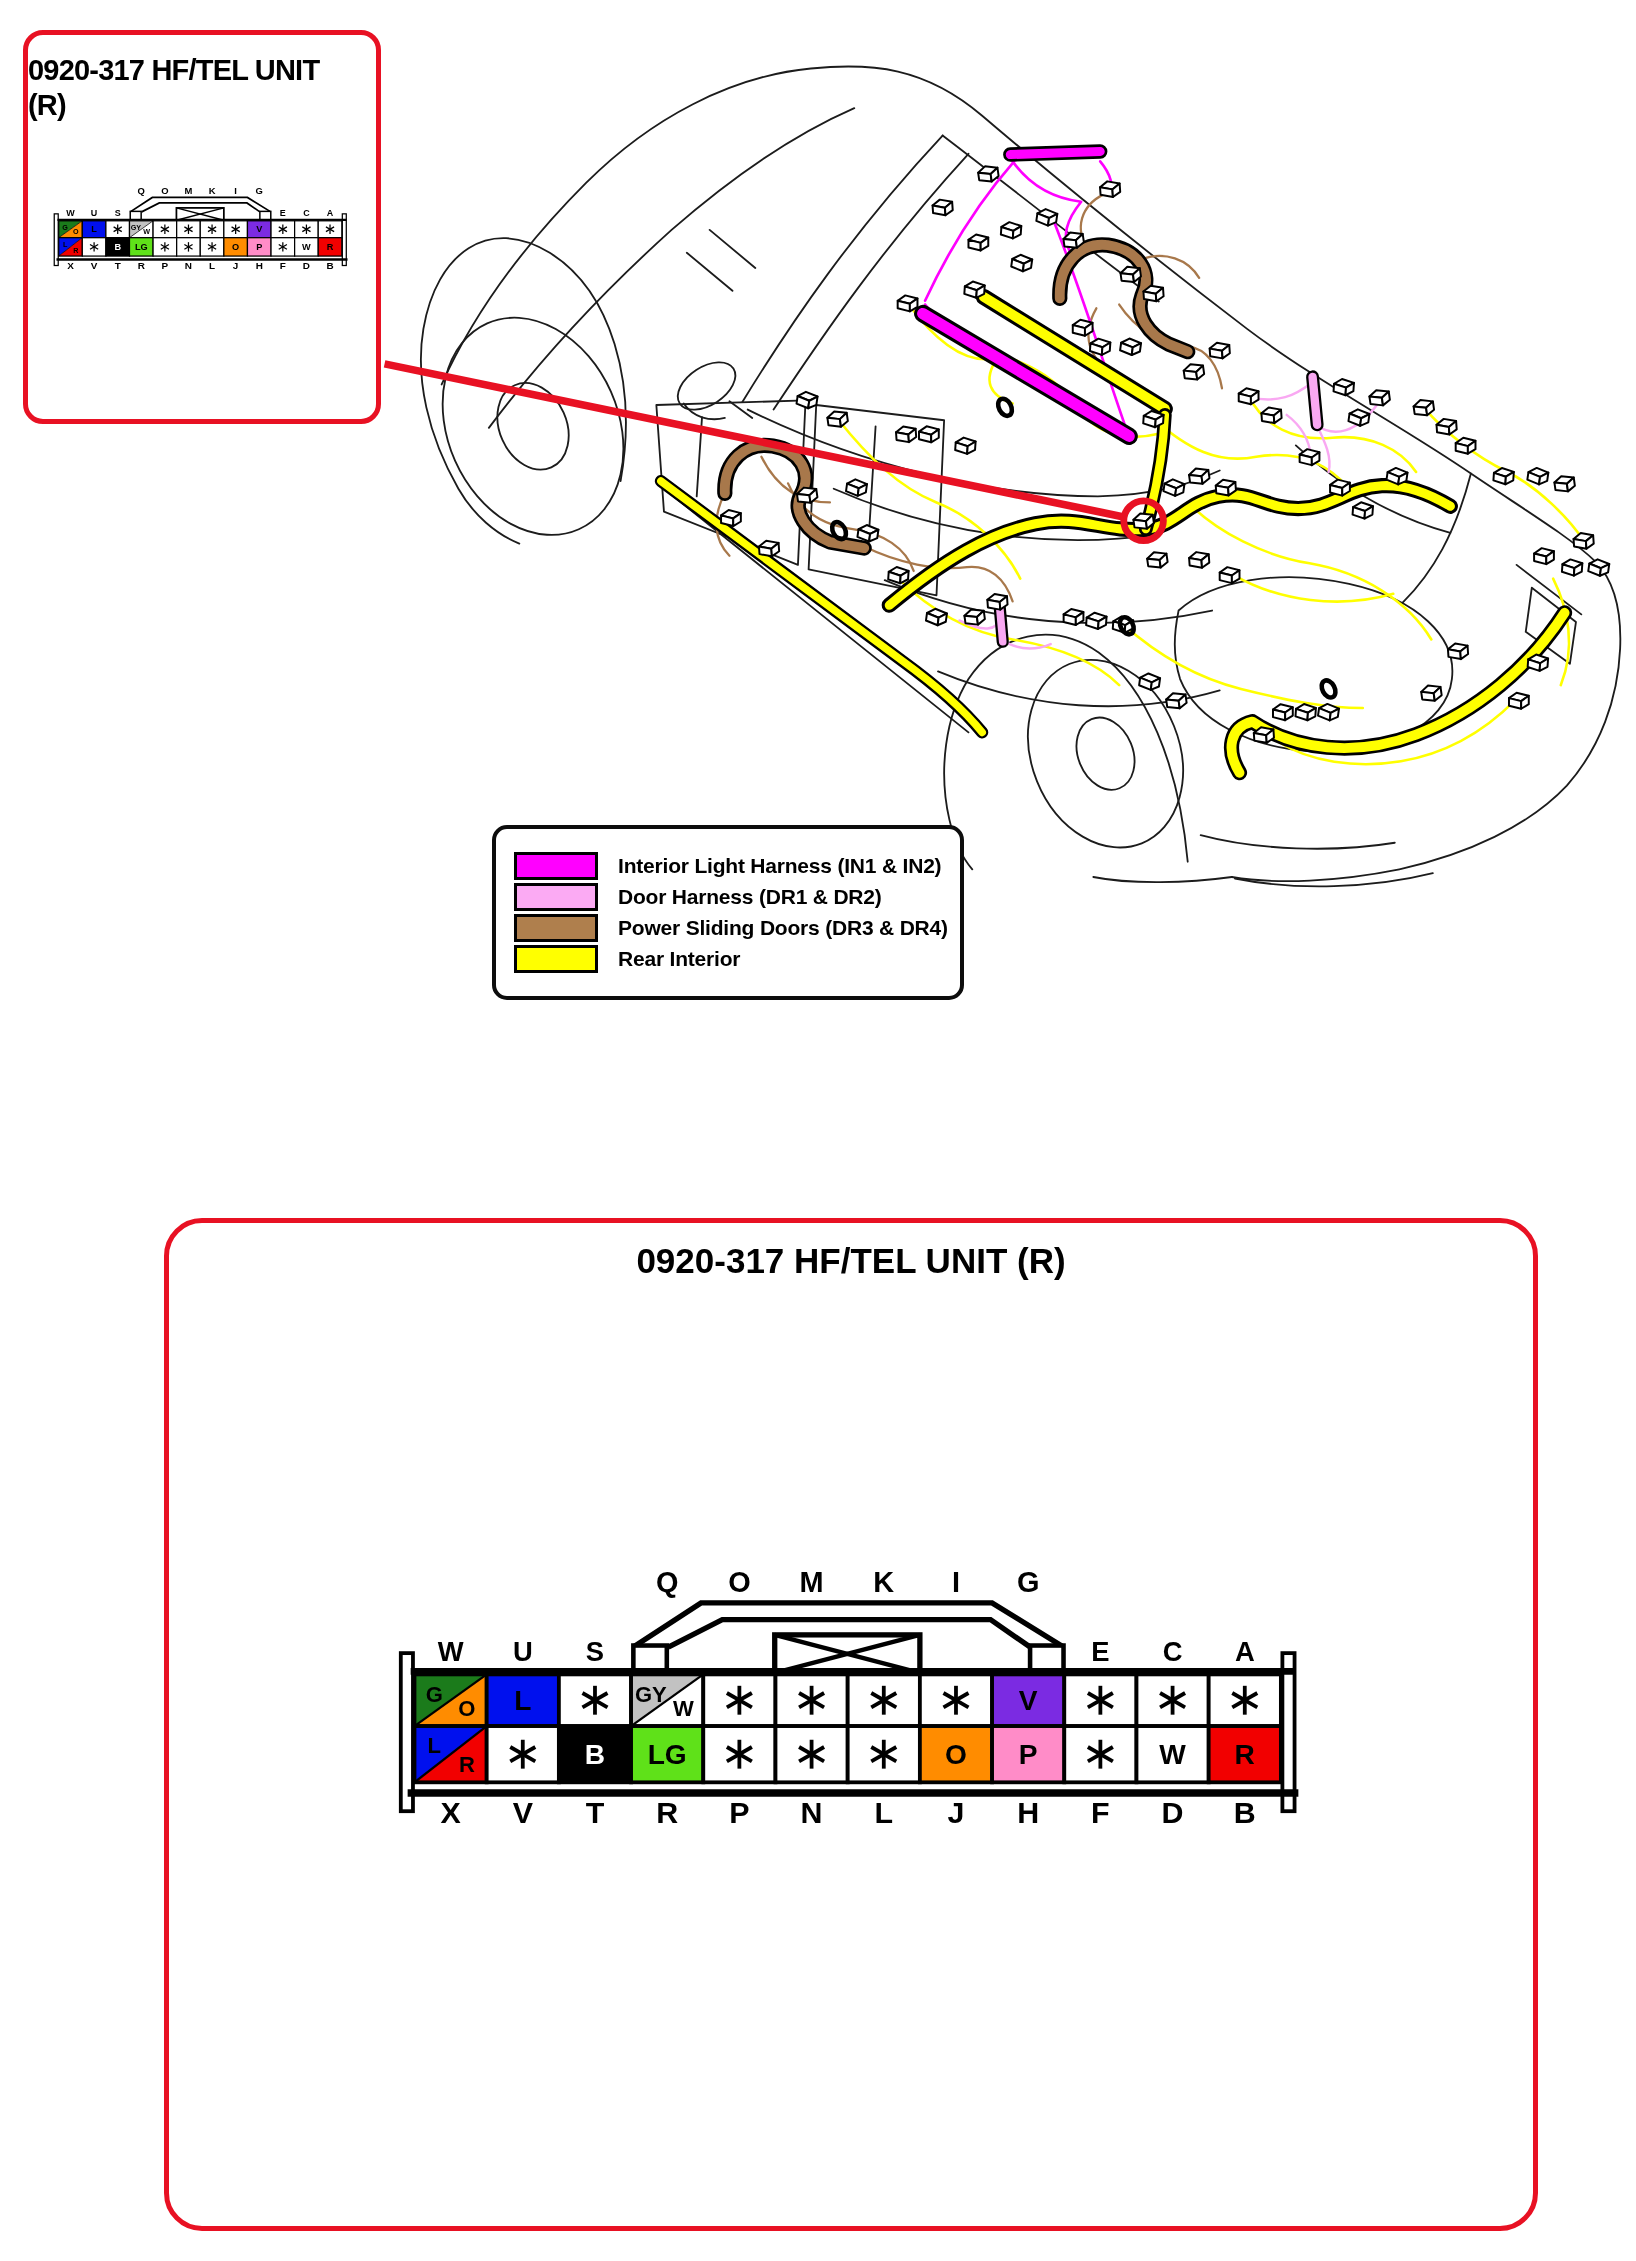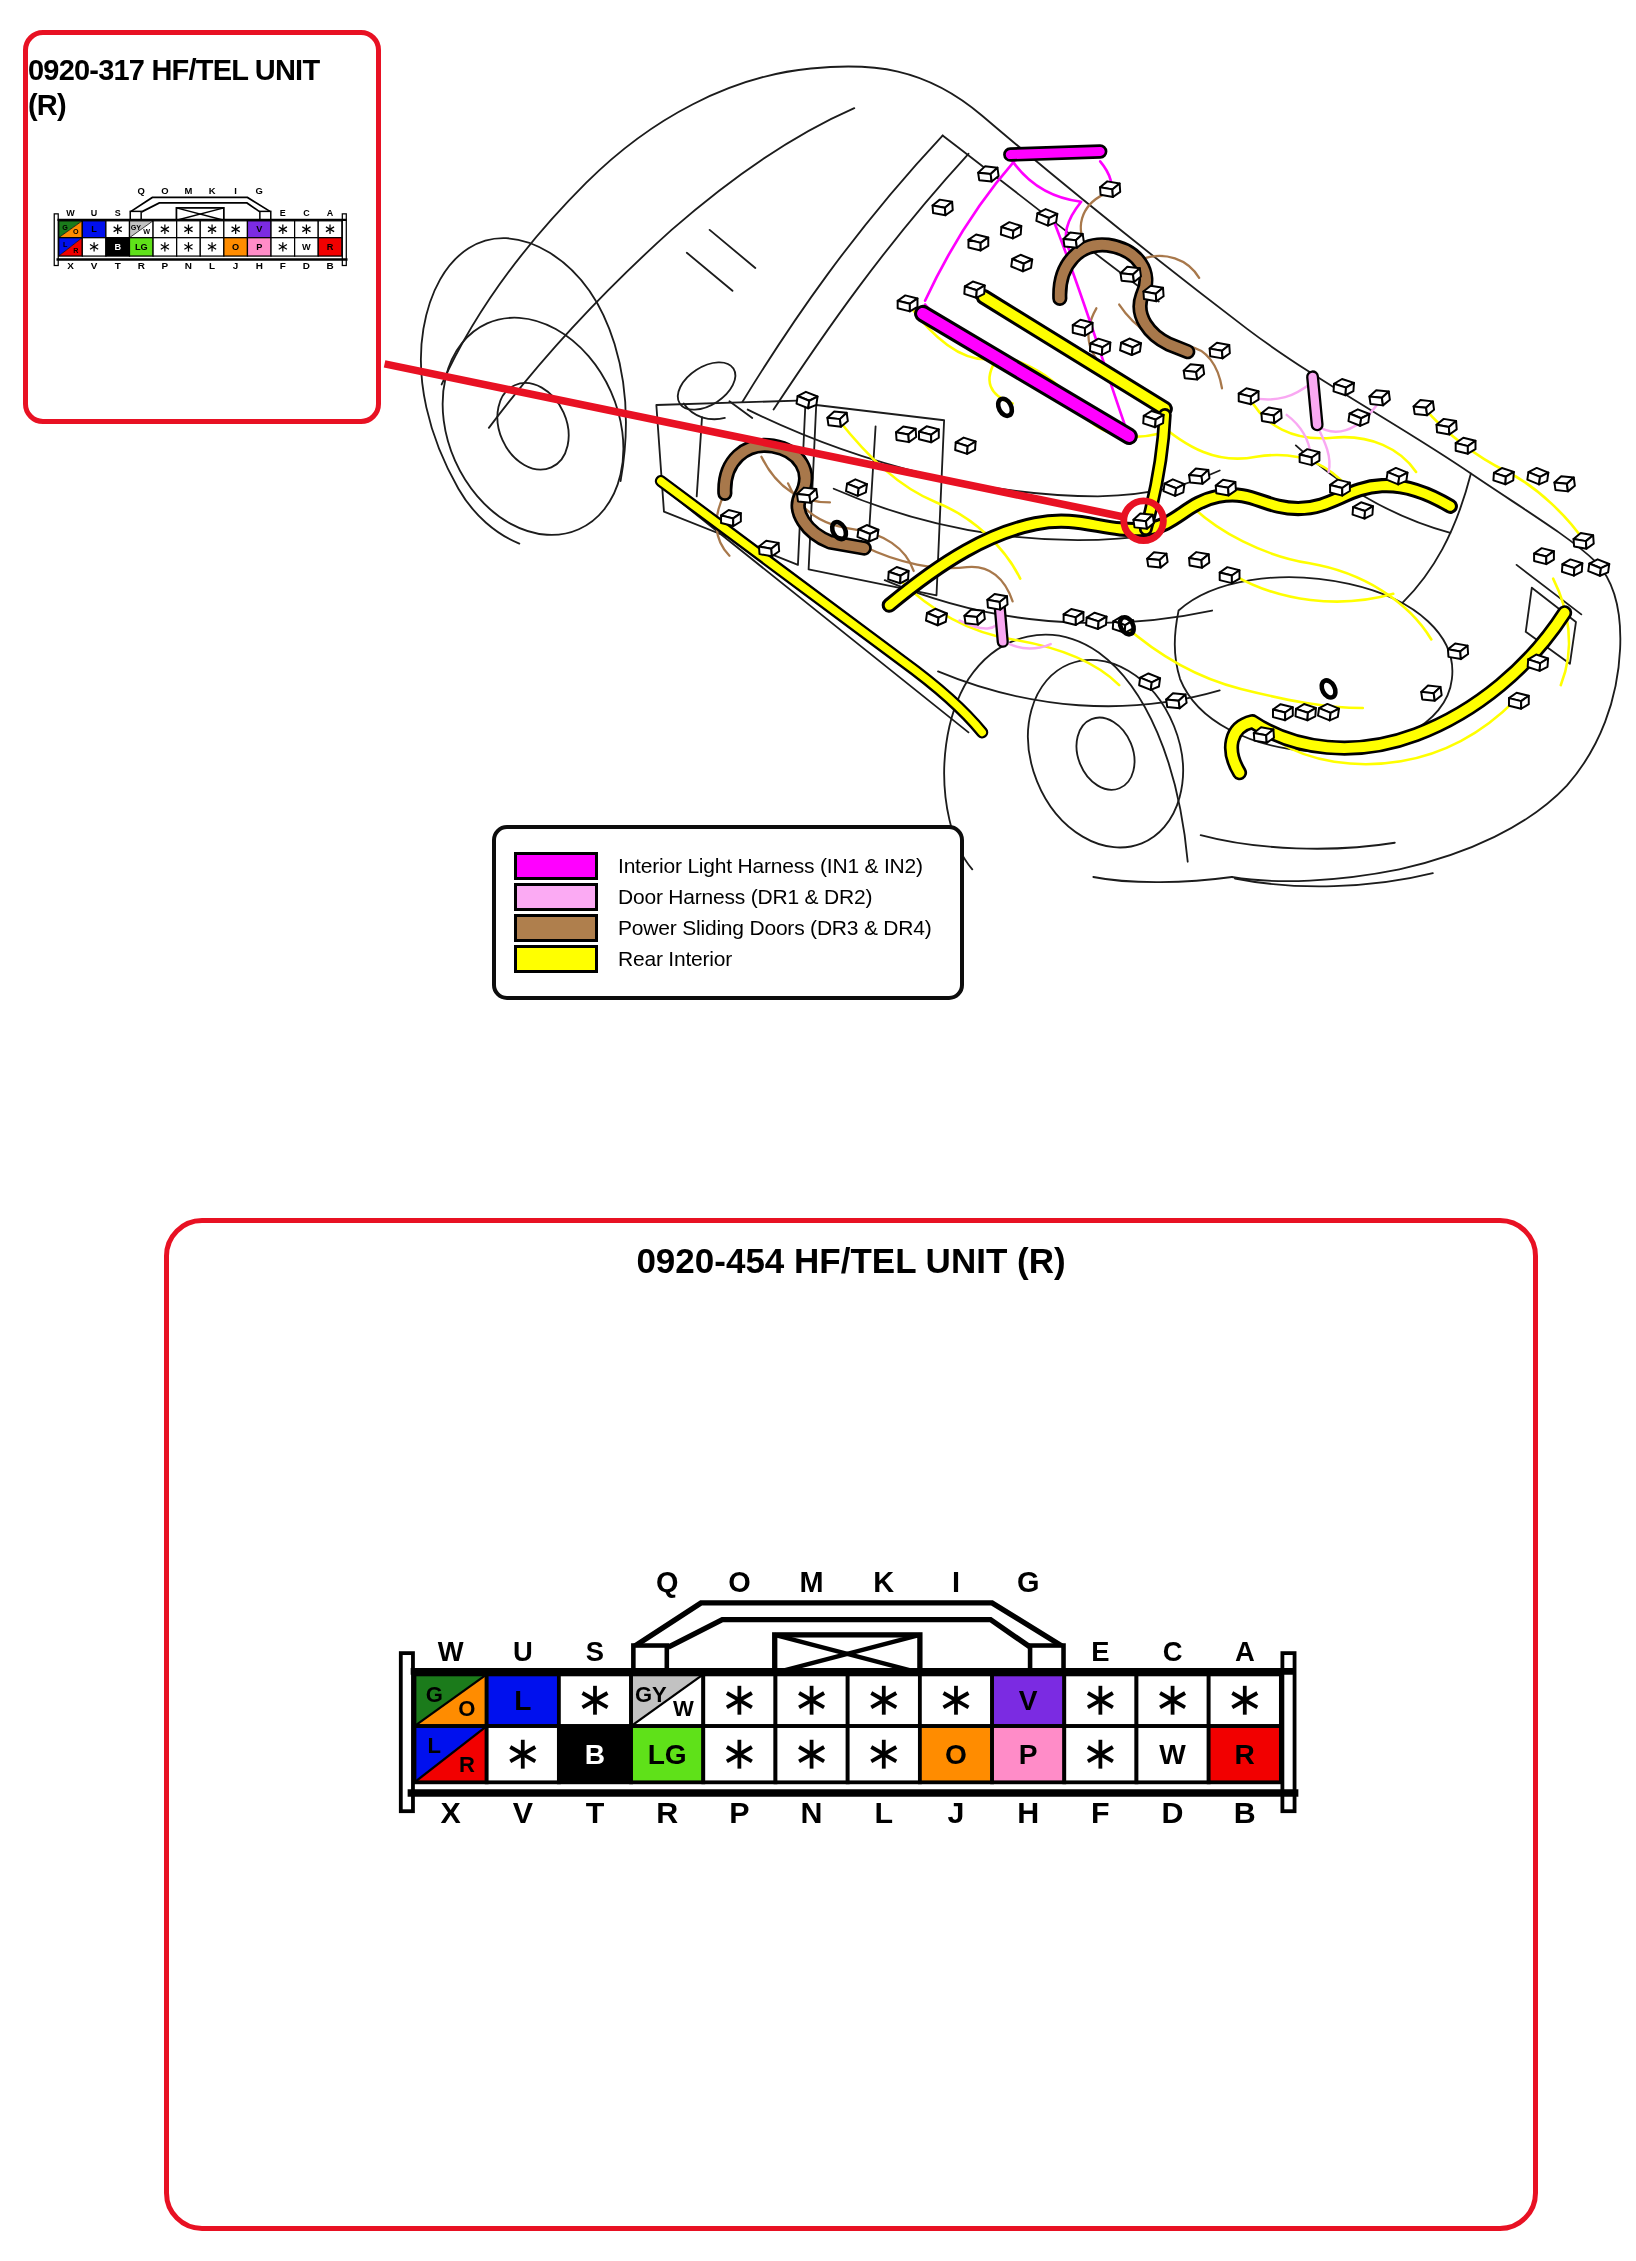--- a/index.html
+++ b/index.html
@@ -15,21 +15,21 @@
   .core{fill:none;stroke-linecap:round;stroke-linejoin:round;}
 
   .callout-box{position:absolute;left:23px;top:30px;width:358px;height:394px;
     border:5.3px solid var(--c-callout);border-radius:20px;background:#fff;box-sizing:border-box;}
   .callout-title{margin-top:18px;text-align:left;font-size:29px;font-weight:bold;
     letter-spacing:-0.8px;line-height:35px;color:#000;}
   .conn-small{position:absolute;left:50%;transform:translateX(-50%);top:151px;width:298px;height:87px;}
 
   .legend{position:absolute;left:492px;top:825px;width:472px;height:175px;
     border:4.6px solid #0d0d0d;border-radius:15px;background:#fff;box-sizing:border-box;
-    display:flex;flex-direction:column;justify-content:center;gap:3px;padding:7.6px 18px;}
+    display:flex;flex-direction:column;justify-content:center;gap:3px;padding:7.6px 18px;font-weight:bold;}
   .legend-row{display:flex;align-items:center;}
   .legend-swatch{width:84px;height:28px;border:3.8px solid #000;box-sizing:border-box;flex:none;}
   .legend-label{margin-left:20px;font-size:21px;letter-spacing:-0.2px;color:#000;white-space:nowrap;}
 
   .detail-panel{position:absolute;left:164px;top:1218px;width:1374px;height:1013px;
     border:5.3px solid var(--c-callout);border-radius:38px;background:#fff;box-sizing:border-box;}
   .detail-title{margin-top:18px;text-align:center;font-size:35px;font-weight:bold;color:#000;}
   .conn-big{position:absolute;left:227px;top:345px;width:914px;height:266px;}
 </style>
 <style>:root{--c-callout:#E81123;}
@@ -415,21 +415,21 @@
       <div class="legend-swatch" style="background: rgb(175, 127, 77);"></div>
       <span class="legend-label">Power Sliding Doors (DR3 &amp; DR4)</span>
     </div>
     <div class="legend-row">
       <div class="legend-swatch" style="background: rgb(255, 255, 0);"></div>
       <span class="legend-label">Rear Interior</span>
     </div>
   </div>
 
 <div class="detail-panel">
-  <div class="detail-title">0920-454 HF/TEL UNIT (R)</div>
+  <div class="detail-title">0920-317 HF/TEL UNIT (R)</div>
   <svg id="conn-big" class="conn-big" viewBox="0 0 1200 350" preserveAspectRatio="xMidYMid meet">
       <rect x="5" y="112" width="16" height="208" fill="#fff" stroke="#000" stroke-width="5"></rect>
       <rect x="1165" y="112" width="16" height="208" fill="#fff" stroke="#000" stroke-width="5"></rect>
       <polyline points="311,104 400,46 783,46 877,104" fill="none" stroke="#000" stroke-width="7"></polyline>
       <polyline points="357,104 428,68 781,68 833,104" fill="none" stroke="#000" stroke-width="7"></polyline>
       <rect x="311" y="102" width="44" height="36" fill="#fff" stroke="#000" stroke-width="6"></rect>
       <rect x="833" y="102" width="44" height="36" fill="#fff" stroke="#000" stroke-width="6"></rect>
       <rect x="497" y="88" width="191" height="50" fill="#fff" stroke="#000" stroke-width="7"></rect>
       <line x1="497" y1="88" x2="688" y2="138" stroke="#000" stroke-width="6"></line>
       <line x1="688" y1="88" x2="497" y2="138" stroke="#000" stroke-width="6"></line>

